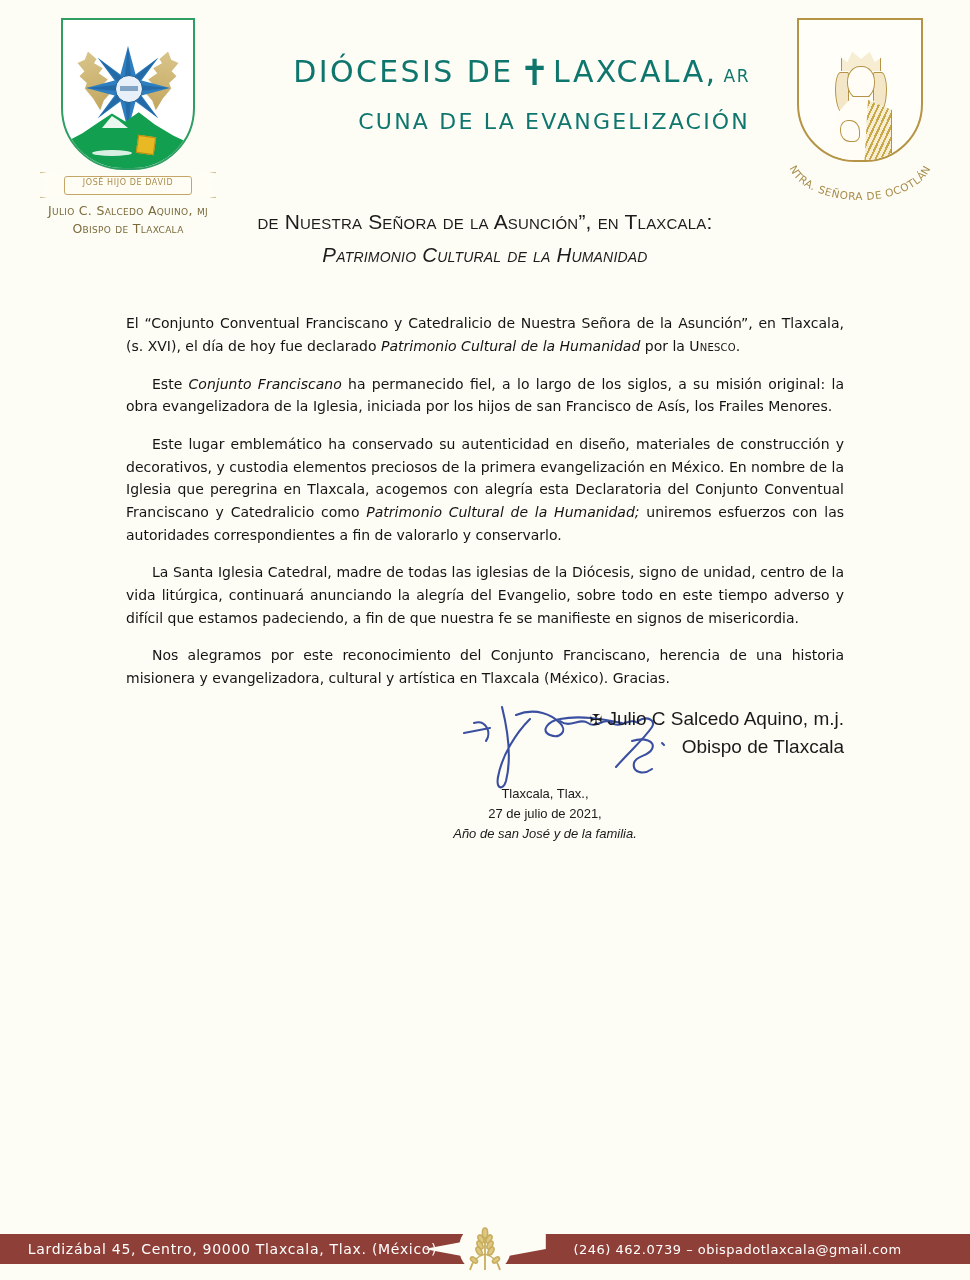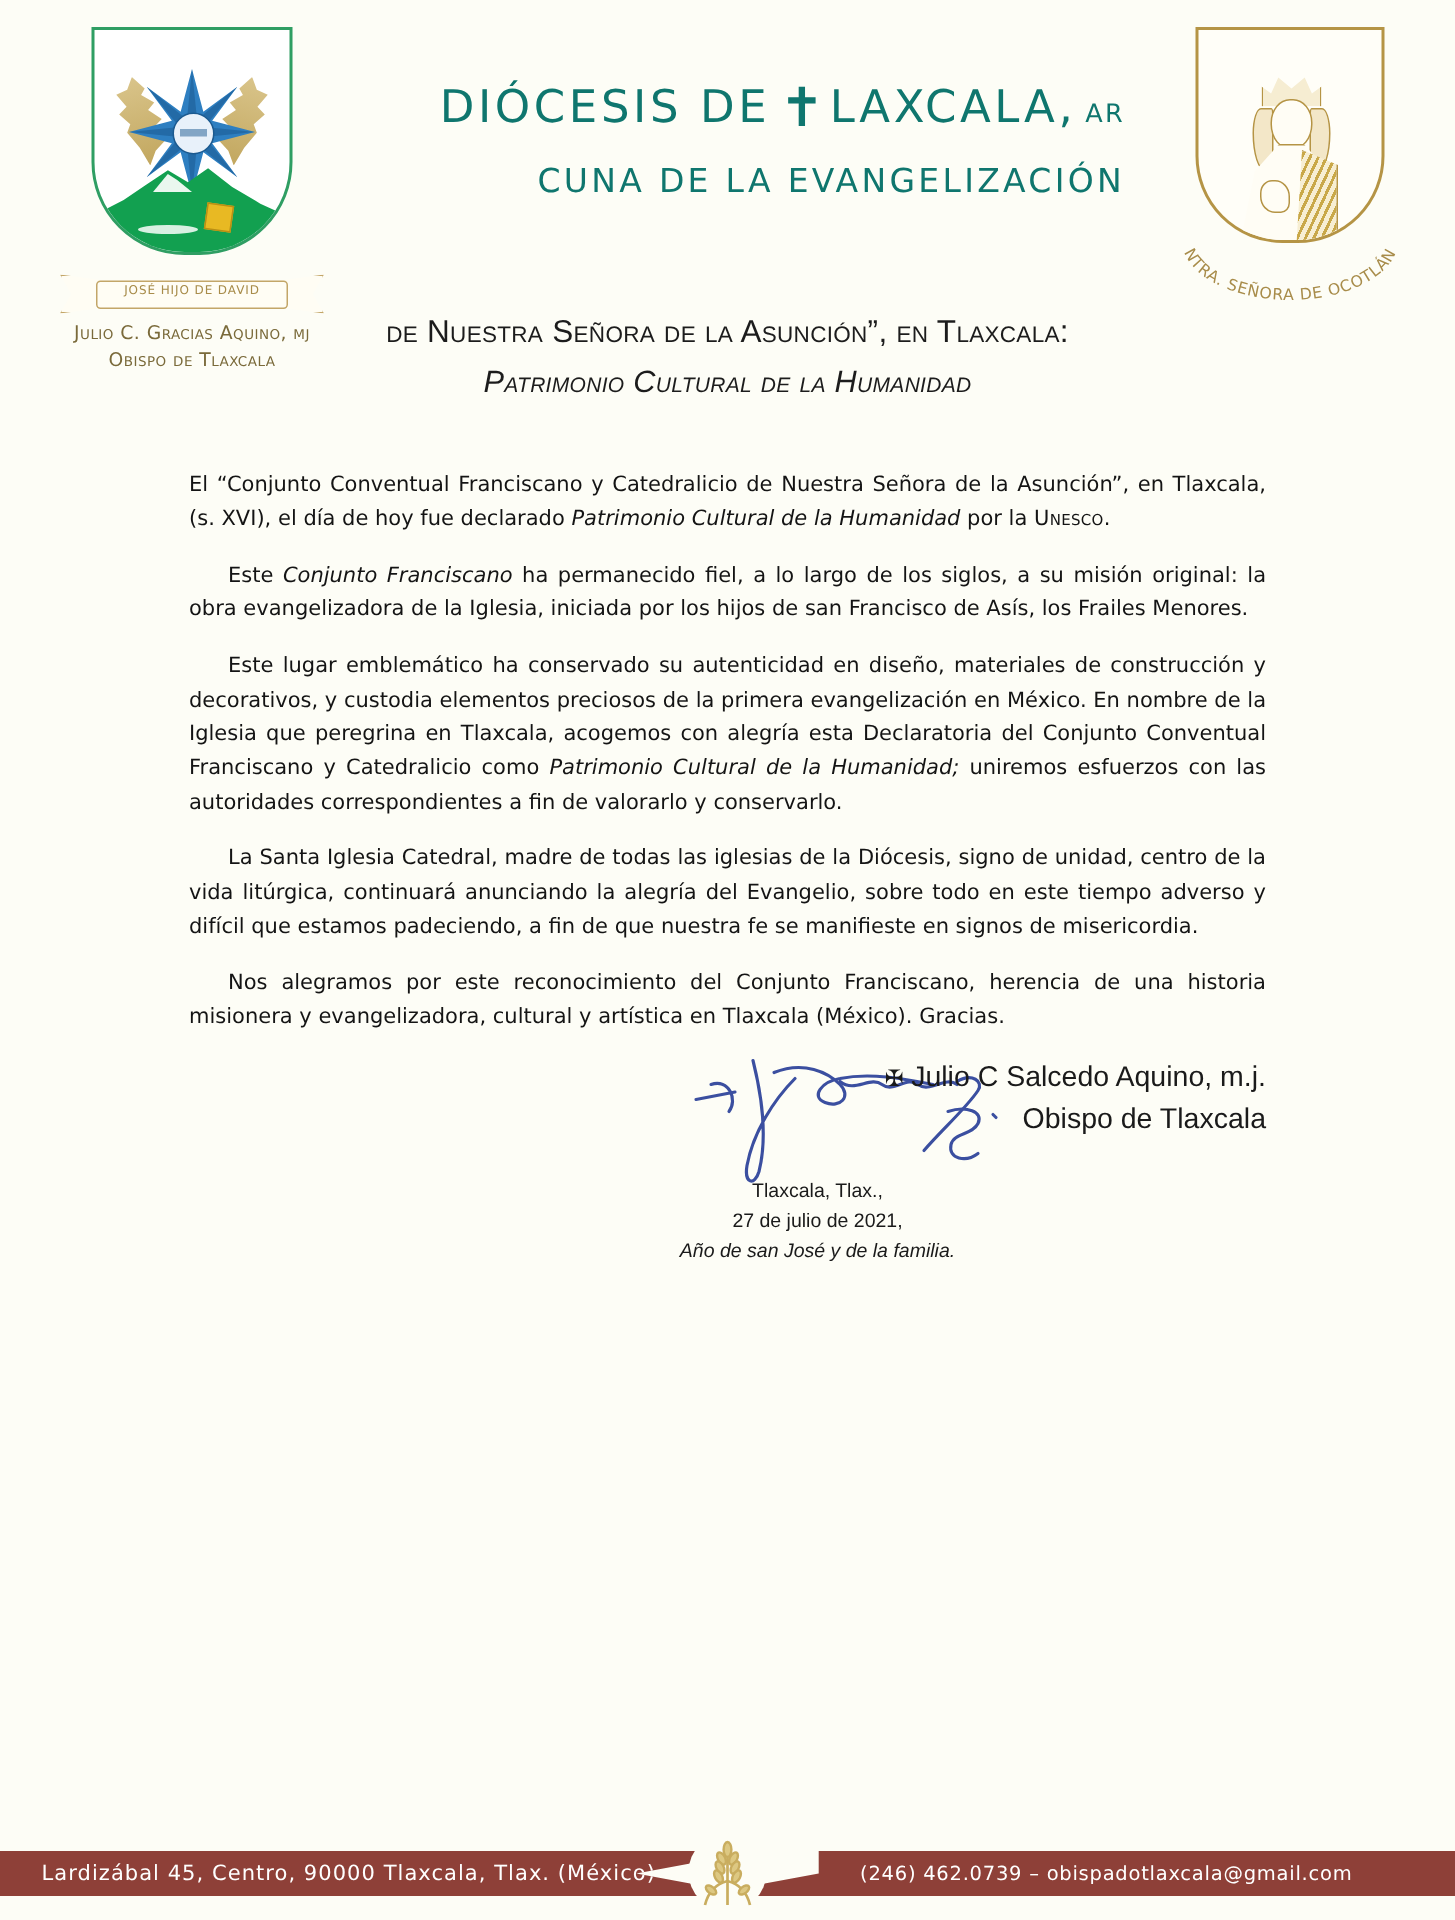--- a/index.html
+++ b/index.html
@@ -123,21 +123,21 @@
     position: absolute;
     left: 4px; right: 4px; top: 10px;
     height: 5px;
     background: #1b5a90;
     opacity: .5;
   }
   .ribbon {
     position: relative;
     width: 176px;
     height: 26px;
-    margin: 13px auto 0;
+    margin: 2px auto 0;
   }
   .ribbon .band {
     position: absolute;
     left: 24px;
     right: 24px;
     top: 4px;
     height: 17px;
     border: 1.5px solid #c3a martially;
     border: 1.5px solid #c3a668;
     border-radius: 3px;
@@ -455,21 +455,21 @@
         <div class="lake"></div>
         <div class="gold-sq"></div>
       </div>
       <div class="ribbon">
         <div class="tail l"></div>
         <div class="tail r"></div>
         <div class="band"></div>
         <div class="motto">JOSÉ HIJO DE DAVID</div>
       </div>
       <div class="crest-caption">
-        <div>Julio C. Gracias Aquino, mj</div>
+        <div>Julio C. Salcedo Aquino, mj</div>
         <div>Obispo de Tlaxcala</div>
       </div>
     </div>
 
     <div class="masthead">
       <div class="line1">
         <span>DIÓCESIS DE</span><span class="cross">✝</span><span>LAXCALA,</span><span class="suffix">AR</span>
       </div>
       <div class="line2">CUNA DE LA EVANGELIZACIÓN</div>
     </div>

